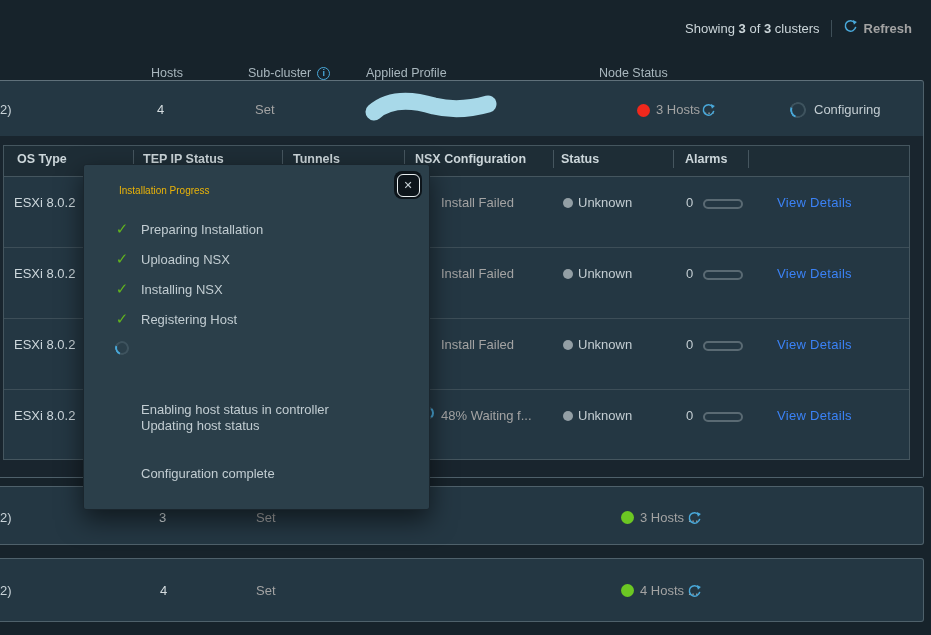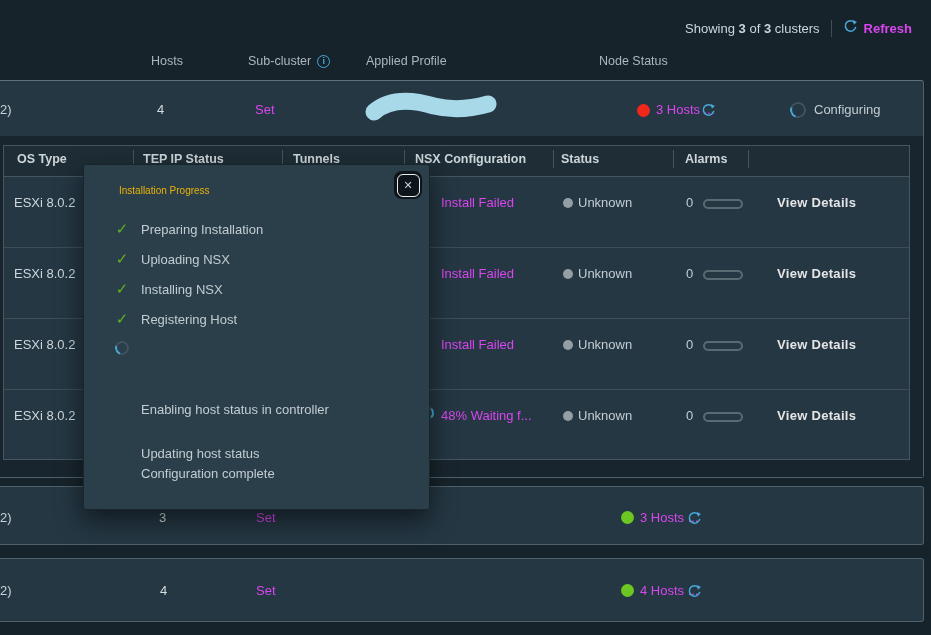--- a/index.html
+++ b/index.html
@@ -4,21 +4,21 @@
 <style>
   html,body{margin:0;padding:0;background:#0e161c;}
   .page{
     position:relative; width:931px; height:635px; overflow:hidden;
     background:#17232b;
     font-family:"Liberation Sans", sans-serif;
     font-size:13px; color:#cdd7dc;
     -webkit-font-smoothing:antialiased;
   }
   .abs{position:absolute;}
-  .link{color:#d946ef; cursor:pointer;}
+  .link{color:#a3a3a3; cursor:pointer;}
   .bold{font-weight:700;}
   .semib{font-weight:600;}
   
   .card{
     background:#243743;
     border:1px solid #4f616b;
     border-left:none;
     border-radius:0 3px 3px 0;
     box-sizing:border-box;
   }
@@ -26,37 +26,37 @@
   .detail-bg{background:#19252e;}
   .htable{
     background:#243743;
     border:1px solid #45565f;
     box-sizing:border-box;
   }
   .thead-band{background:#1e2d36;}
   .hline{background:#3d4e58; height:1px;}
   .vline{background:#46565f; width:1px;}
   .th{font-weight:700; color:#ccd6da; font-size:12.5px;}
-  .outer-h{color:#a9b7be; font-size:12.5px;}
+  .outer-h{color:#a9b7be; font-size:12.5px;margin-top:12px;}
   .dot{border-radius:50%; display:inline-block;}
   .dot-red{width:13px;height:13px;background:#f0281c;}
   .dot-green{width:13px;height:13px;background:#6cc723;}
   .dot-gray{width:10px;height:10px;background:#939fa5;}
   .spinner{
     box-sizing:border-box; border-radius:50%;
     border:2px solid #3e535e; border-left-color:#49a8d9;
     transform:rotate(-25deg); display:inline-block;
   }
   .spin15{width:16px;height:16px;}
   .spin14{width:14px;height:14px;}
   .alarm-pill{
     box-sizing:border-box; width:40px; height:10px;
     border:2px solid #5a6a73; border-radius:6px;
   }
-  .view-details{color:#e5e5e5; font-weight:700; letter-spacing:.3px; cursor:pointer;}
+  .view-details{color:#3b82f6; font-weight:400; letter-spacing:.3px; cursor:pointer;}
   .refresh-ic{color:#49a8d9; display:inline-block;}
   .info-ic{
     box-sizing:border-box; width:13px;height:13px; border:1px solid #49a8d9; border-radius:50%;
     color:#49a8d9; font-size:9px; font-style:normal; display:inline-flex;
     align-items:center; justify-content:center; font-weight:700;
   }
   .divider-v{width:1px;height:17px;background:#3f4f58;}
   
   .popup{
     background:#2b3f4a;
@@ -236,21 +236,21 @@
       <span class="step-ic check">✓</span>
       <span class="step-label">Registering Host</span>
     </div>
     <div class="step active abs" style="left:30px; top:172px;">
       <span class="step-ic"><span class="spinner spin14"></span></span>
     </div>
     <div class="step abs" style="left:30px; top:232px;">
       <span class="step-ic"></span>
       <span class="step-label">Enabling host status in controller</span>
     </div>
-    <div class="step abs" style="left:30px; top:276px;">
+    <div class="step abs" style="left:30px; top:248px;">
       <span class="step-ic"></span>
       <span class="step-label">Updating host status</span>
     </div>
     <div class="step abs" style="left:30px; top:292px;align-items:flex-end;">
       <span class="step-ic"></span>
       <span class="step-label">Configuration complete</span>
     </div>
   </div>
 
 </div>

